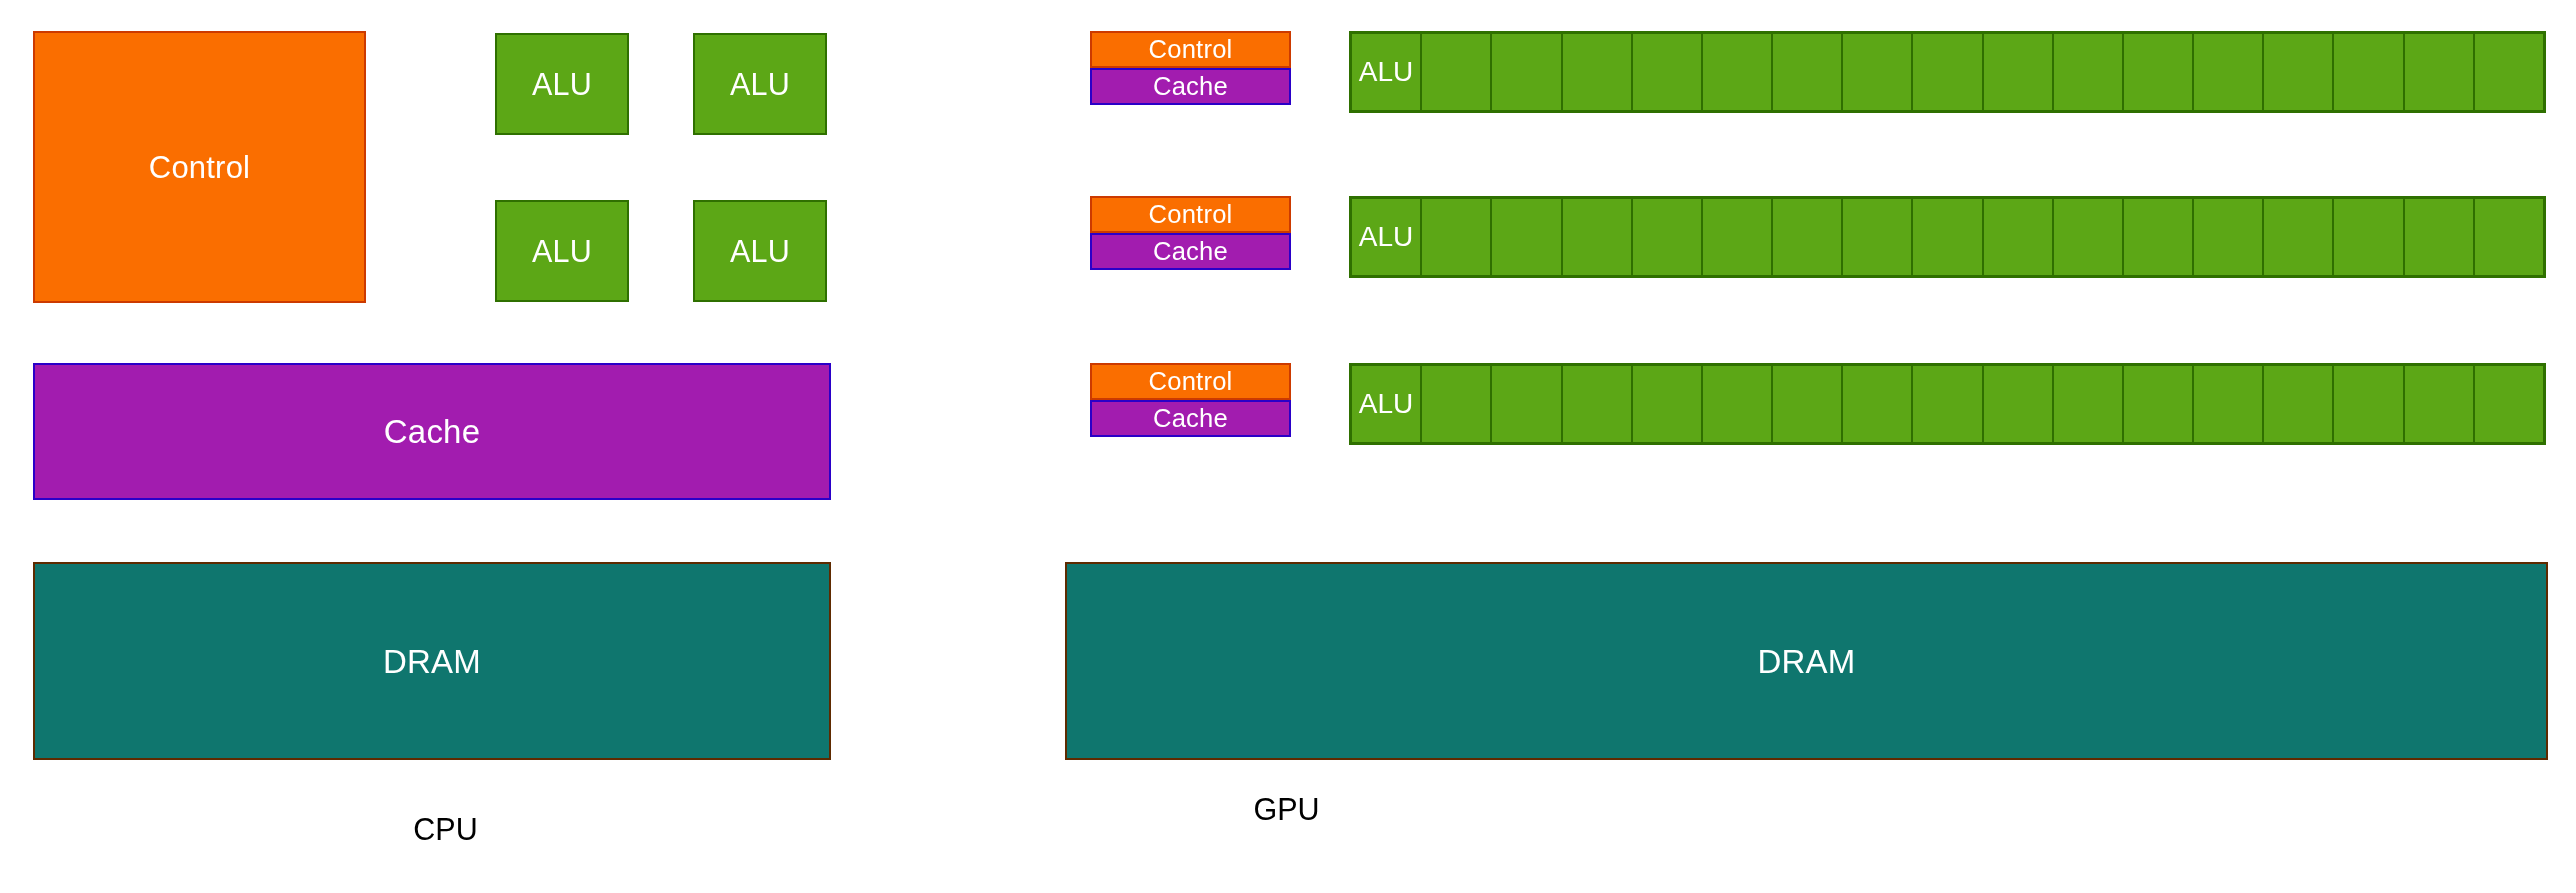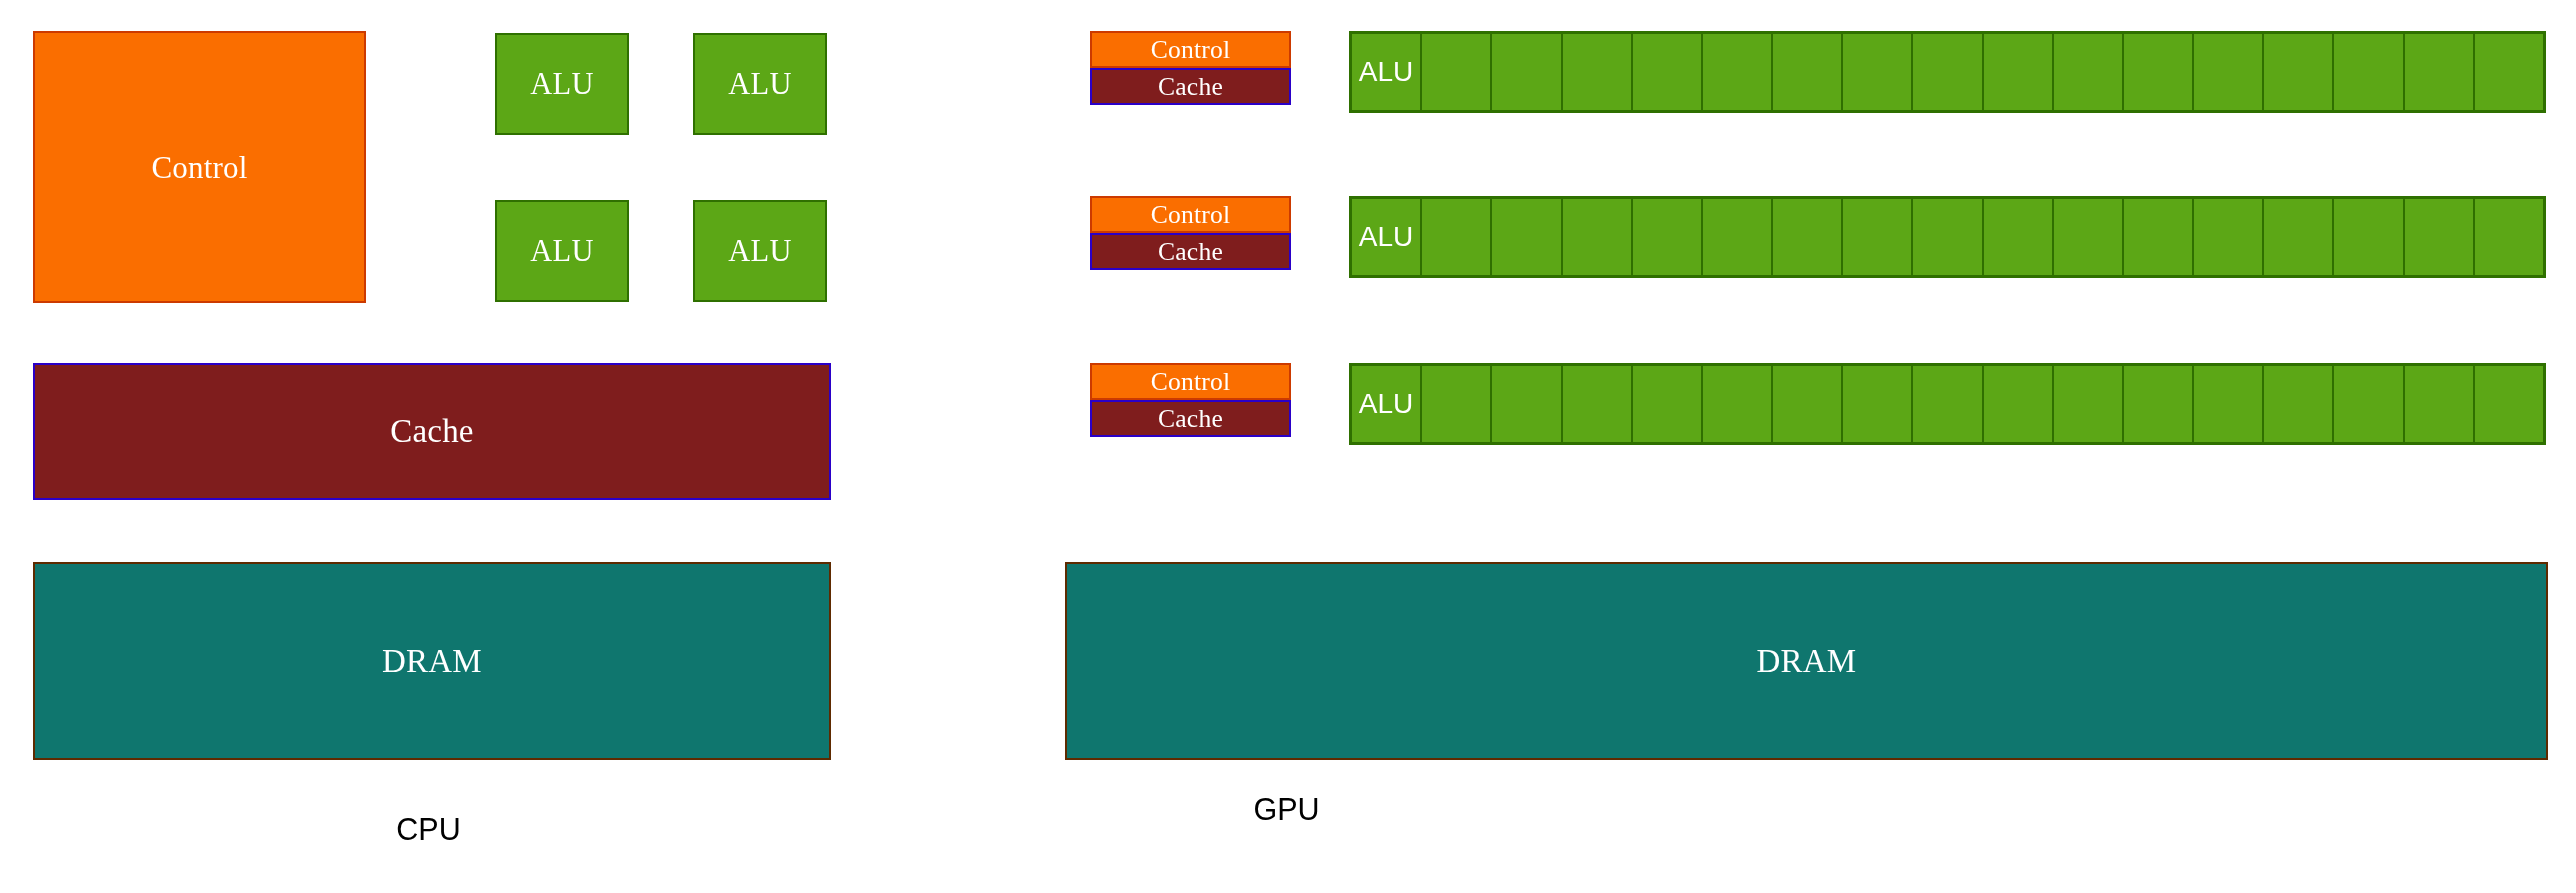--- a/index.html
+++ b/index.html
@@ -27,30 +27,29 @@
     box-sizing: border-box;
     display: flex;
     align-items: center;
     justify-content: center;
     color: #ffffff;
     font-size: 31px;
     line-height: 1;
     letter-spacing: 0.2px;
     white-space: nowrap;
     user-select: none;
-    font-family: Liberation Serif, serif;
   }
 
   
   .ctrl {
     background: #FA6E00;
     border: 2.5px solid #CC3A00;
   }
   .cache {
-    background: #7f1d1d;
+    background: #a21caf;
     border: 2.5px solid #2A00C8;
   }
   .alu {
     background: #5CA716;
     border: 2.5px solid #2F7000;
   }
   .dram {
     background: #0f766e;
     border: 2.5px solid #5E2A00;
   }
@@ -135,21 +134,21 @@
 
   
   .caption {
     position: absolute;
     color: #000000;
     font-size: 30.5px;
     text-align: center;
     white-space: nowrap;
     user-select: none;
   }
-  #caption-cpu { left: 313px; top: 812px; width: 231px; }
+  #caption-cpu { left: 330px; top: 812px; width: 231px; }
   #caption-gpu { left: 1171px; top: 792px; width: 231px; }
 </style>
 </head>
 <body>
 
 <div class="stage">
 
   <div class="box ctrl" id="cpu-control">Control</div>
 
   <div class="box alu cpu-alu" id="cpu-alu-0">ALU</div>

